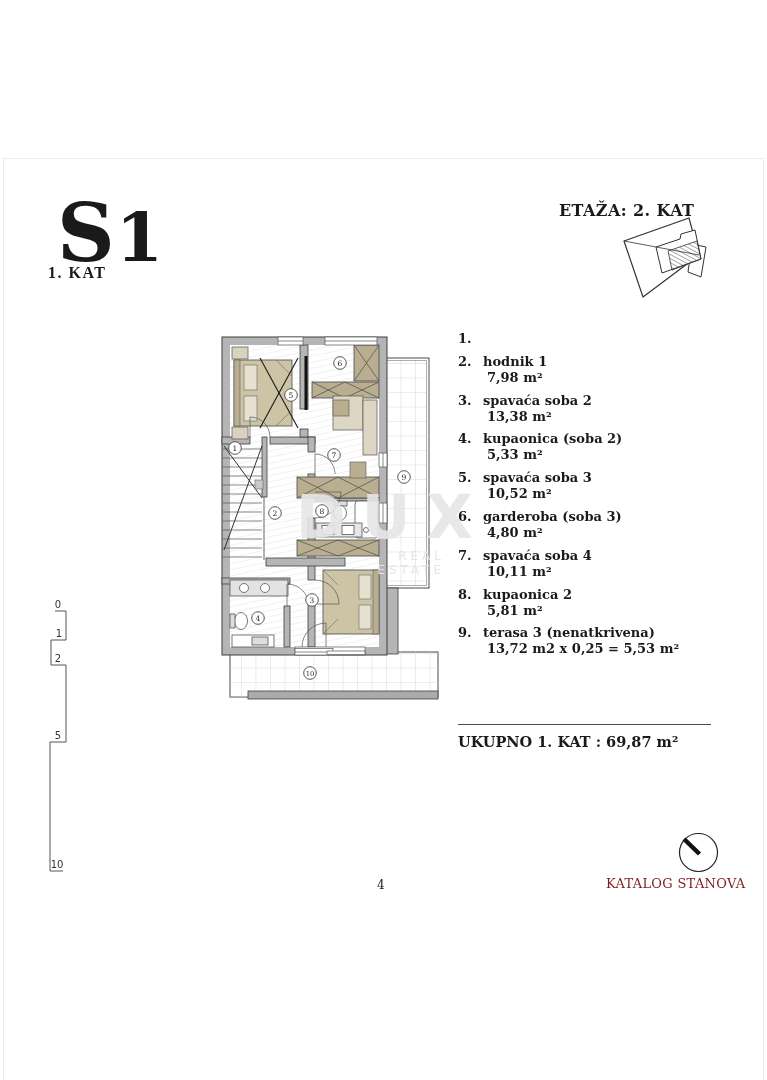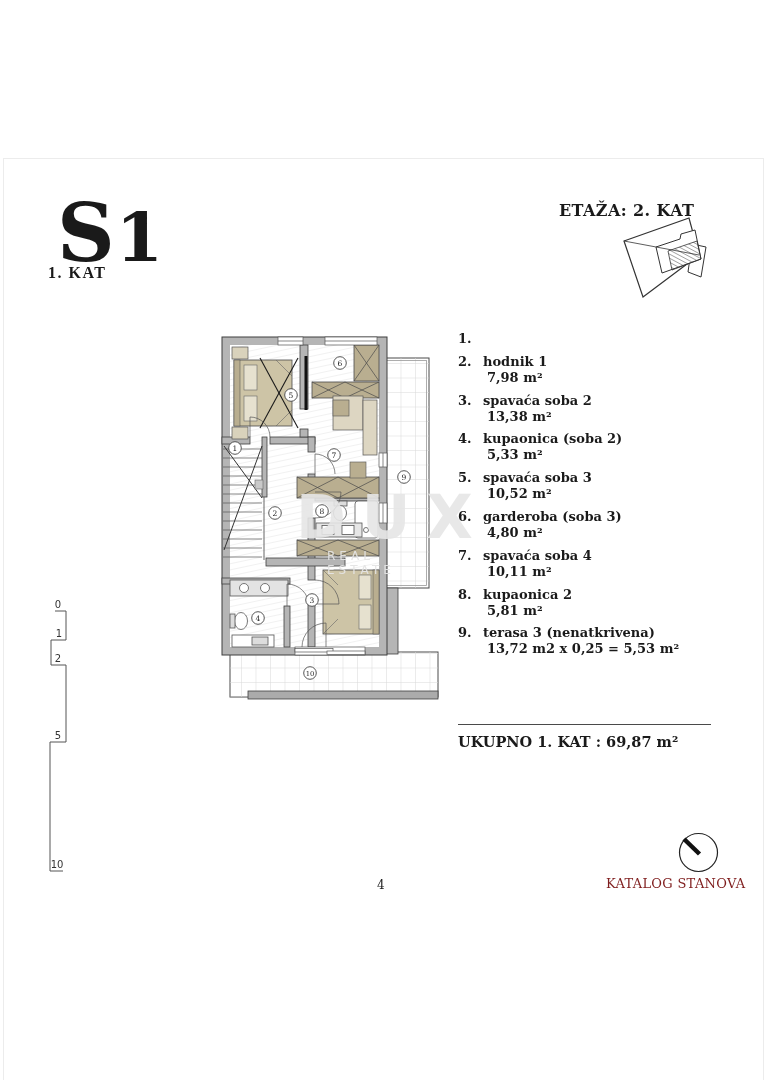--- a/index.html
+++ b/index.html
@@ -17,21 +17,21 @@
   .unit-floor{left:48px;top:264px;font-size:16px;font-weight:bold;letter-spacing:1.5px;font-family:Liberation Serif, serif;}
   .etaza{left:559px;top:201px;font-size:16px;font-weight:bold;letter-spacing:0.4px;}
   .site-icon{left:618px;top:214px;}
   .plan{left:212px;top:334px;}
   .wm-main{
     left:296px;top:487px;width:172px;text-align:right;
     font-family:"DejaVu Sans",sans-serif;font-weight:bold;font-size:60px;line-height:1;
     letter-spacing:16px;color:rgba(230,230,230,0.9);pointer-events:none;
   }
   .wm-sub{
-    left:327px;top:549px;width:118px;text-align:left;
+    left:327px;top:549px;width:118px;text-align:right;
     font-family:"DejaVu Sans",sans-serif;font-size:12px;letter-spacing:4px;
     color:rgba(228,228,228,0.95);pointer-events:none;
   }
   .scalebar{left:42px;top:594px;}
   .legend{left:458px;top:331px;width:270px;}
   .leg-item{display:flex;margin-bottom:6.8px;font-size:13px;font-weight:bold;}
   .leg-num{width:25px;flex:none;line-height:16px;}
   .leg-name{line-height:16px;}
   .leg-area{line-height:16px;padding-left:4px;}
   .leg-sep{left:458px;top:724px;width:253px;border-top:1.5px solid #4a4a4a;height:0;}

